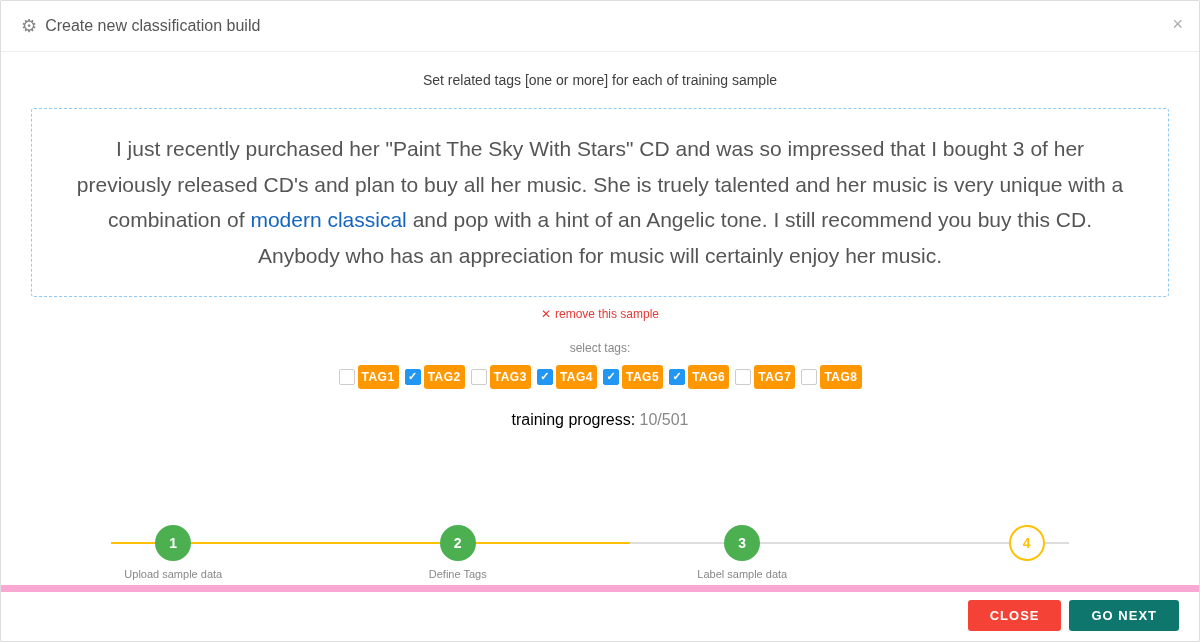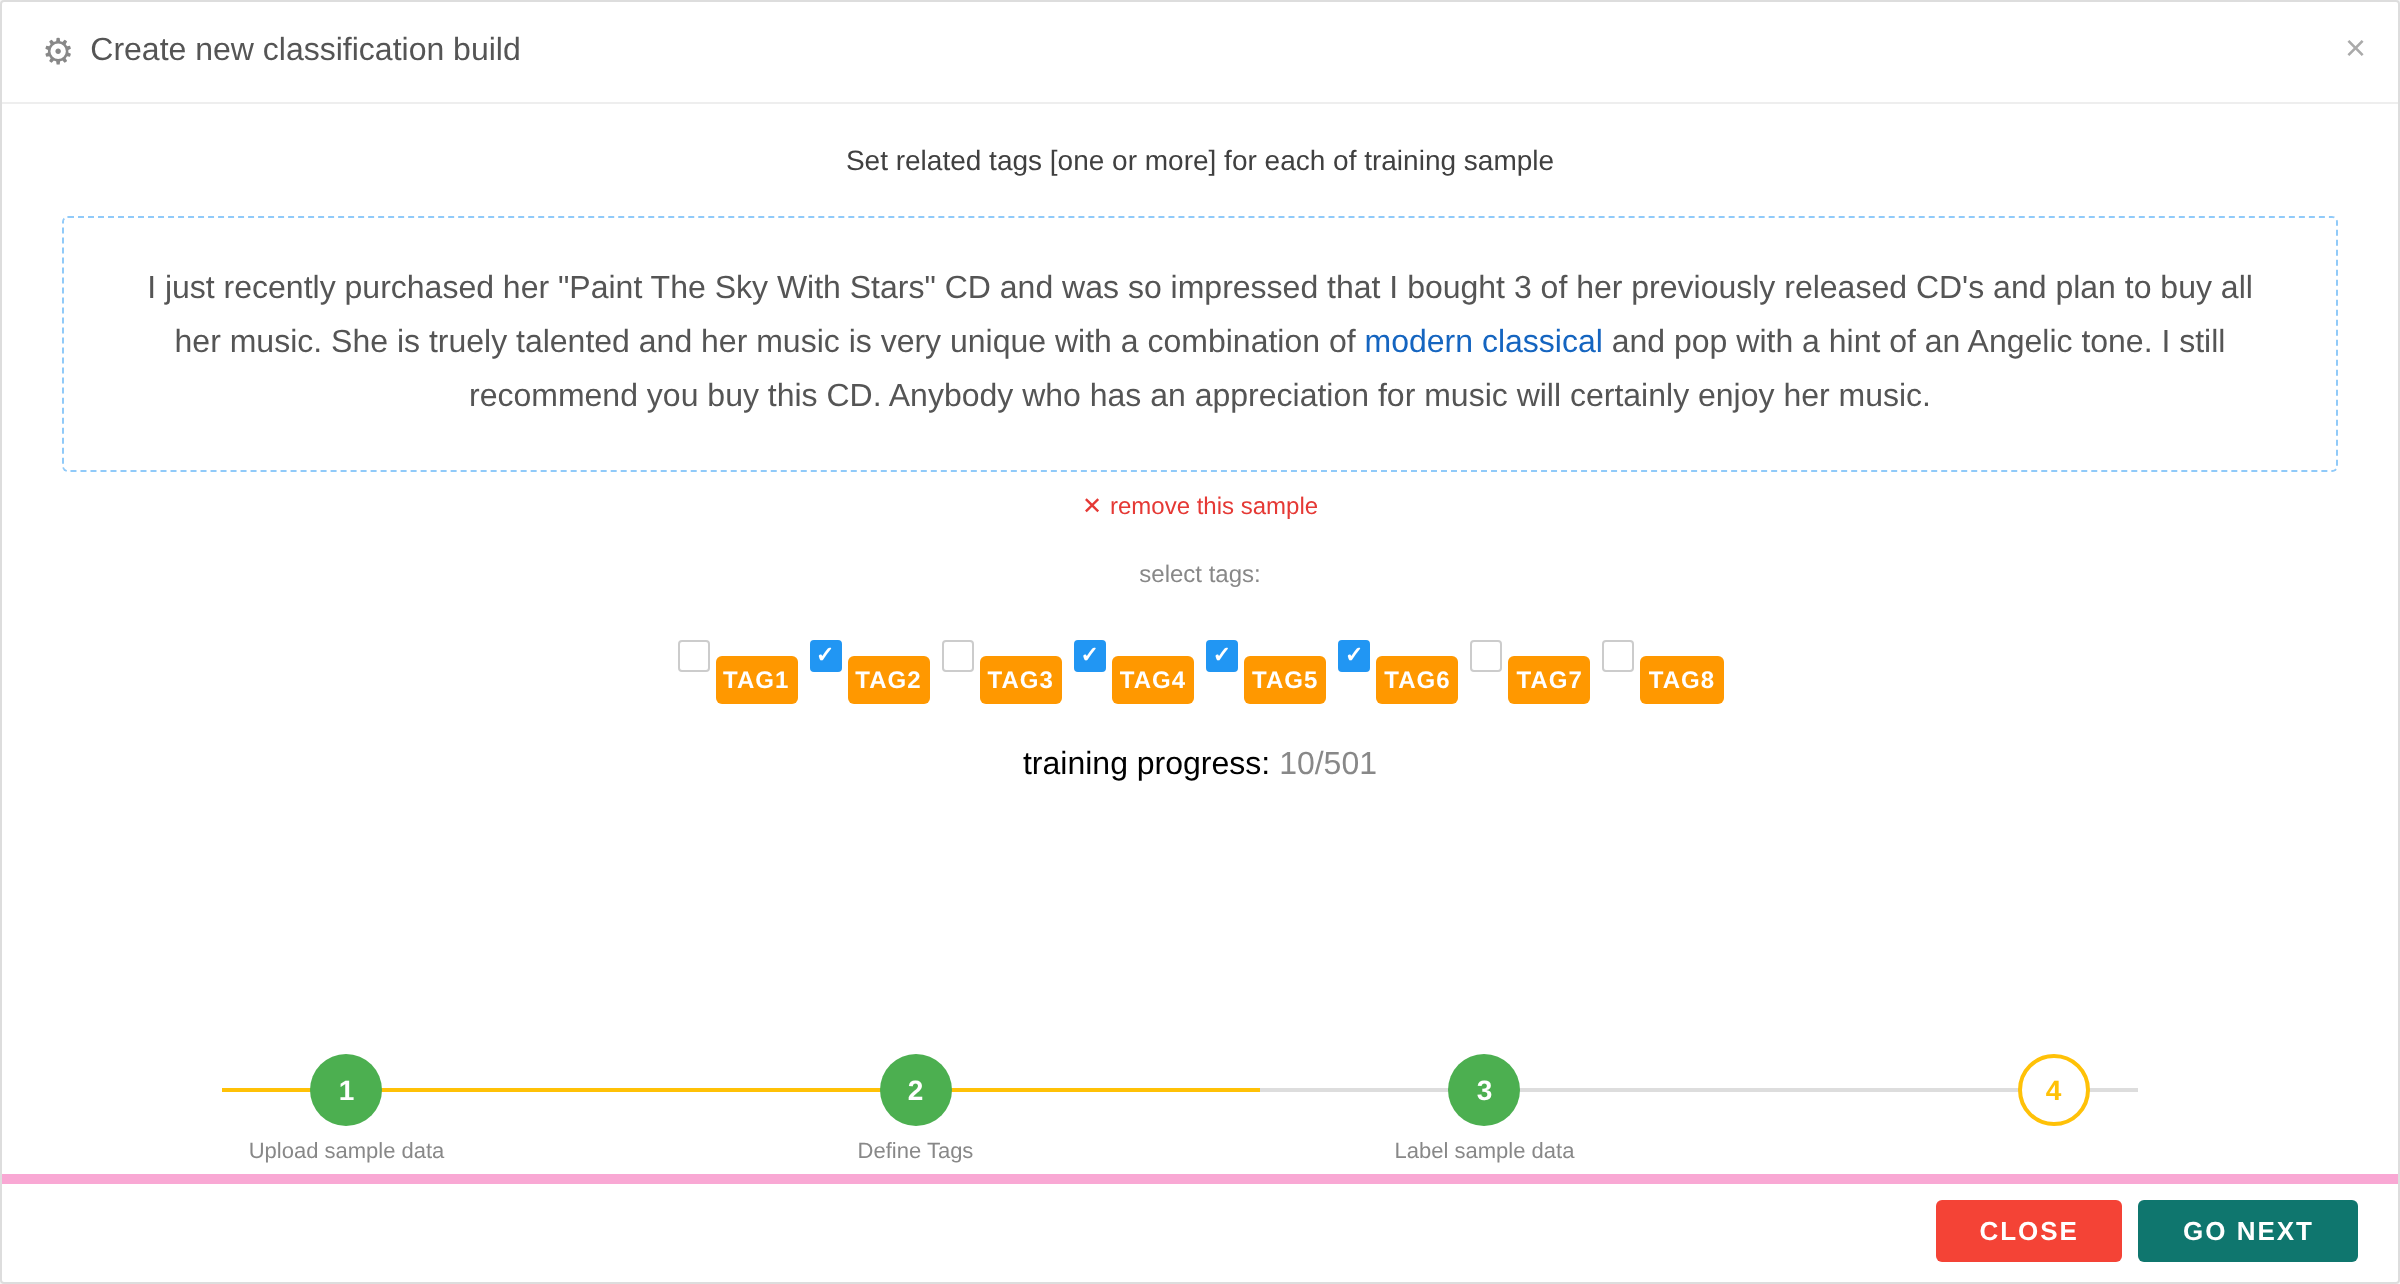--- a/index.html
+++ b/index.html
@@ -65,21 +65,21 @@
     }
     .sample-box {
       width: 100%;
       border: 1.5px dashed #90CAF9;
       border-radius: 3px;
       padding: 22px 40px;
       margin-bottom: 10px;
       background: #fff;
     }
     .sample-text {
-      font-size: 16px;
+      font-size: 21px;
       color: #555;
       line-height: 1.7;
       text-align: center;
     }
     .highlight-blue {
       color: #1565C0;
     }
     .remove-sample {
       color: #e53935;
       font-size: 12px;
@@ -137,21 +137,20 @@
       font-weight: bold;
     }
     .tag-label {
       background: #FF9800;
       color: #fff;
       font-size: 12px;
       font-weight: bold;
       padding: 5px 4px;
       border-radius: 3px;
       letter-spacing: 0.5px;
-      margin-top: 24px;
     }
     .progress-section {
       text-align: center;
       margin-bottom: 14px;
     }
     .progress-value {
       color: #888;
       font-weight: 500;
     }
     .next-btn {
@@ -208,21 +207,21 @@
       color: #888;
       text-align: center;
       line-height: 1.3;
     }
     .modal-footer {
       display: flex;
       justify-content: flex-end;
       align-items: center;
       padding: 8px 20px 10px;
       gap: 8px;
-      border-top: 5px solid #f9a8d4;
+      border-top: 7px solid #f9a8d4;
       margin-top: auto;
     }
     .btn-close-modal {
       background: #f44336;
       color: #fff;
       border: none;
       padding: 8px 22px;
       font-size: 13px;
       font-weight: 600;
       letter-spacing: 1px;

